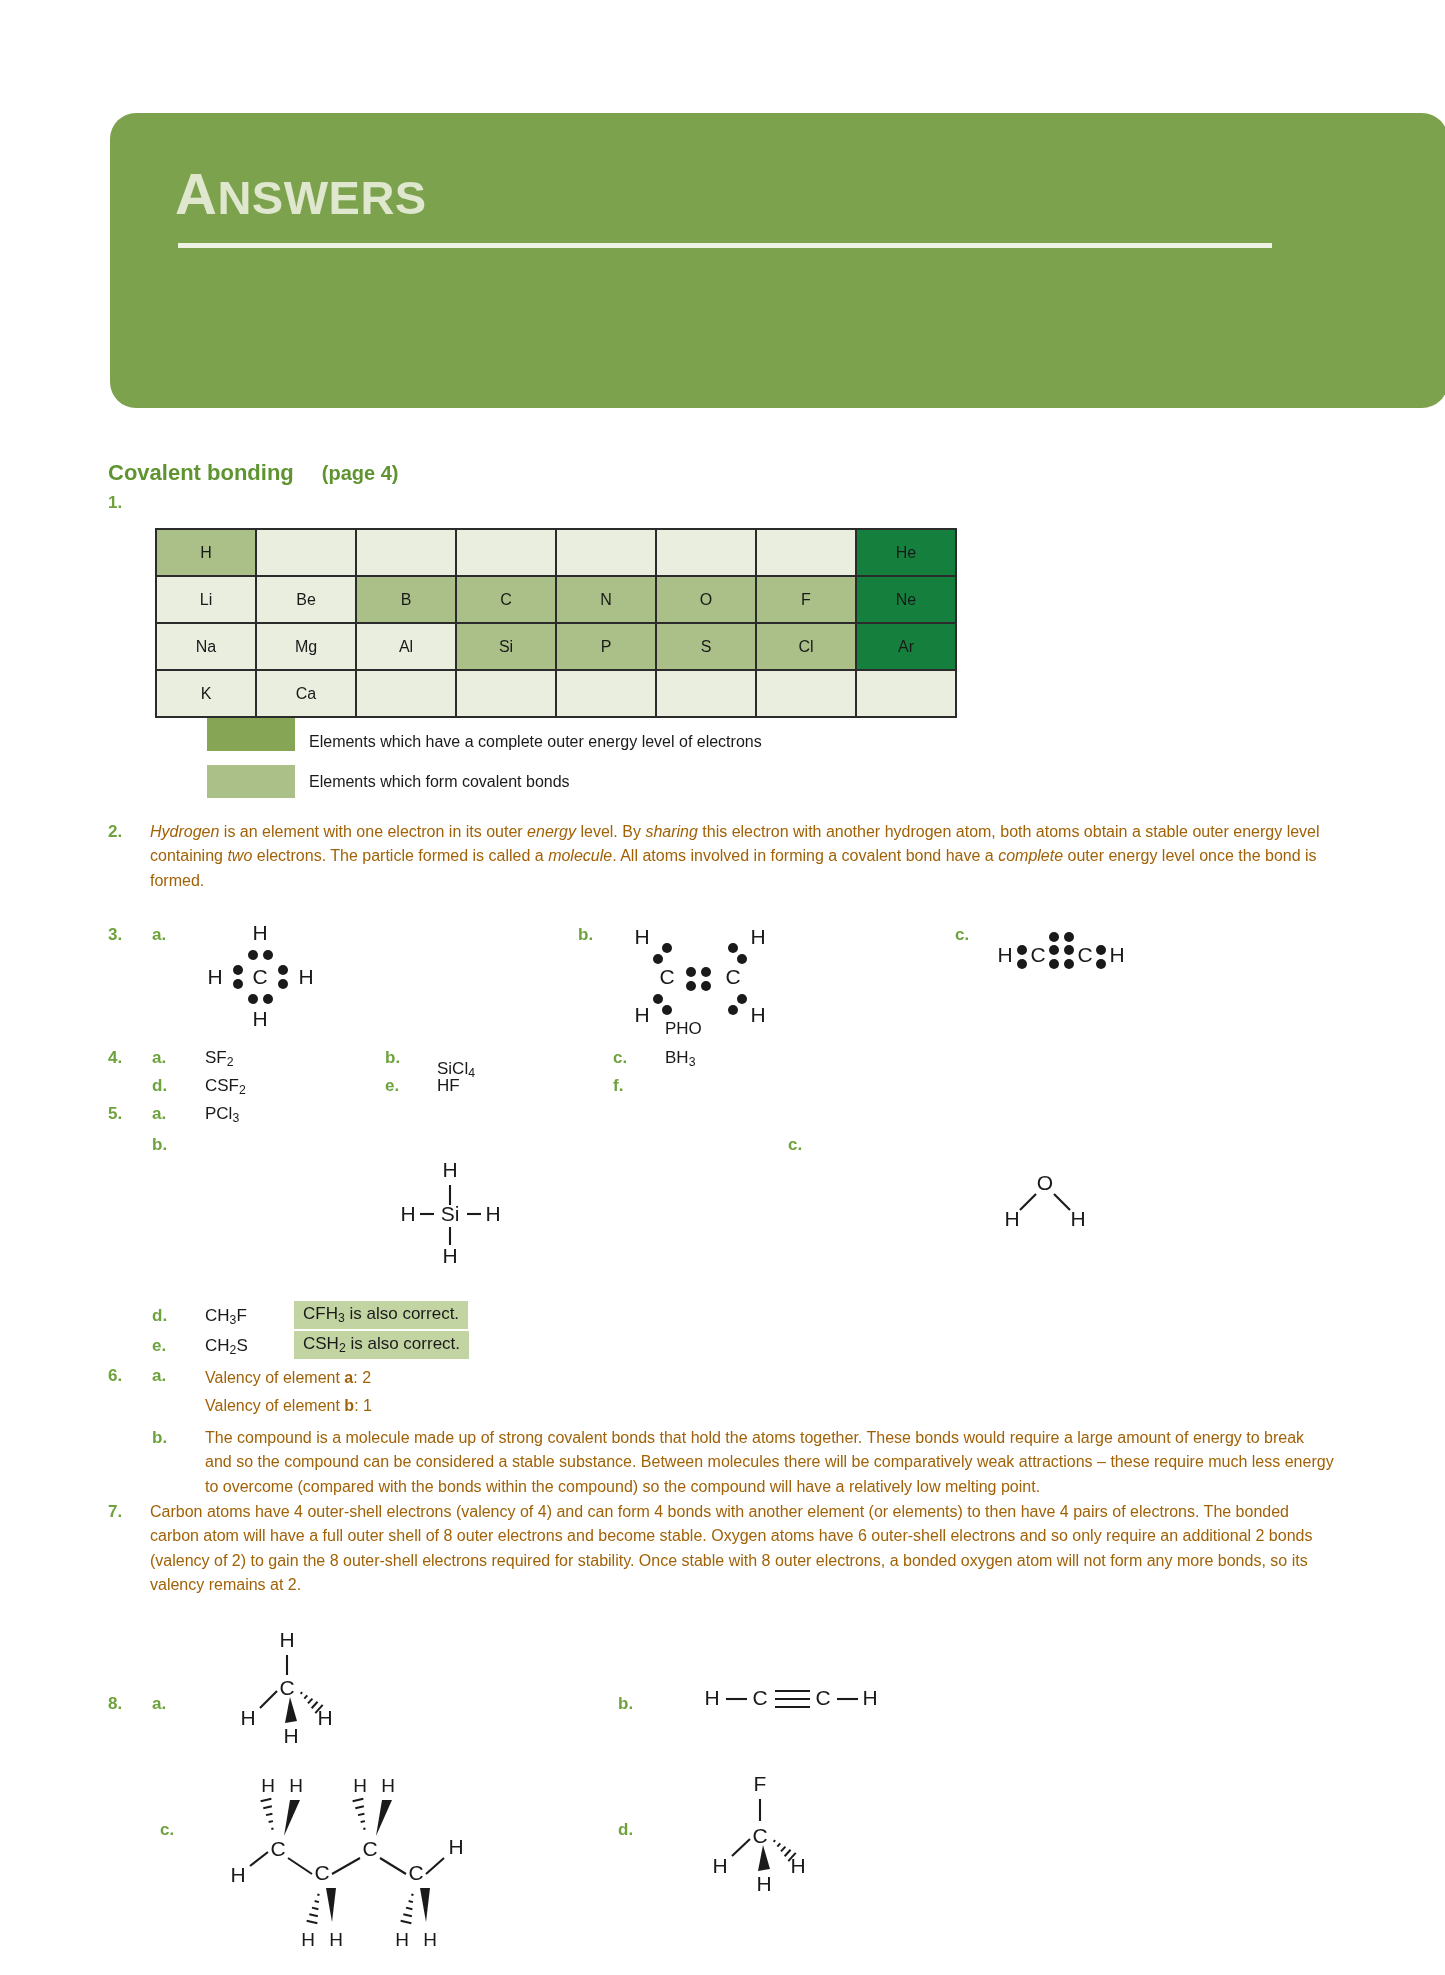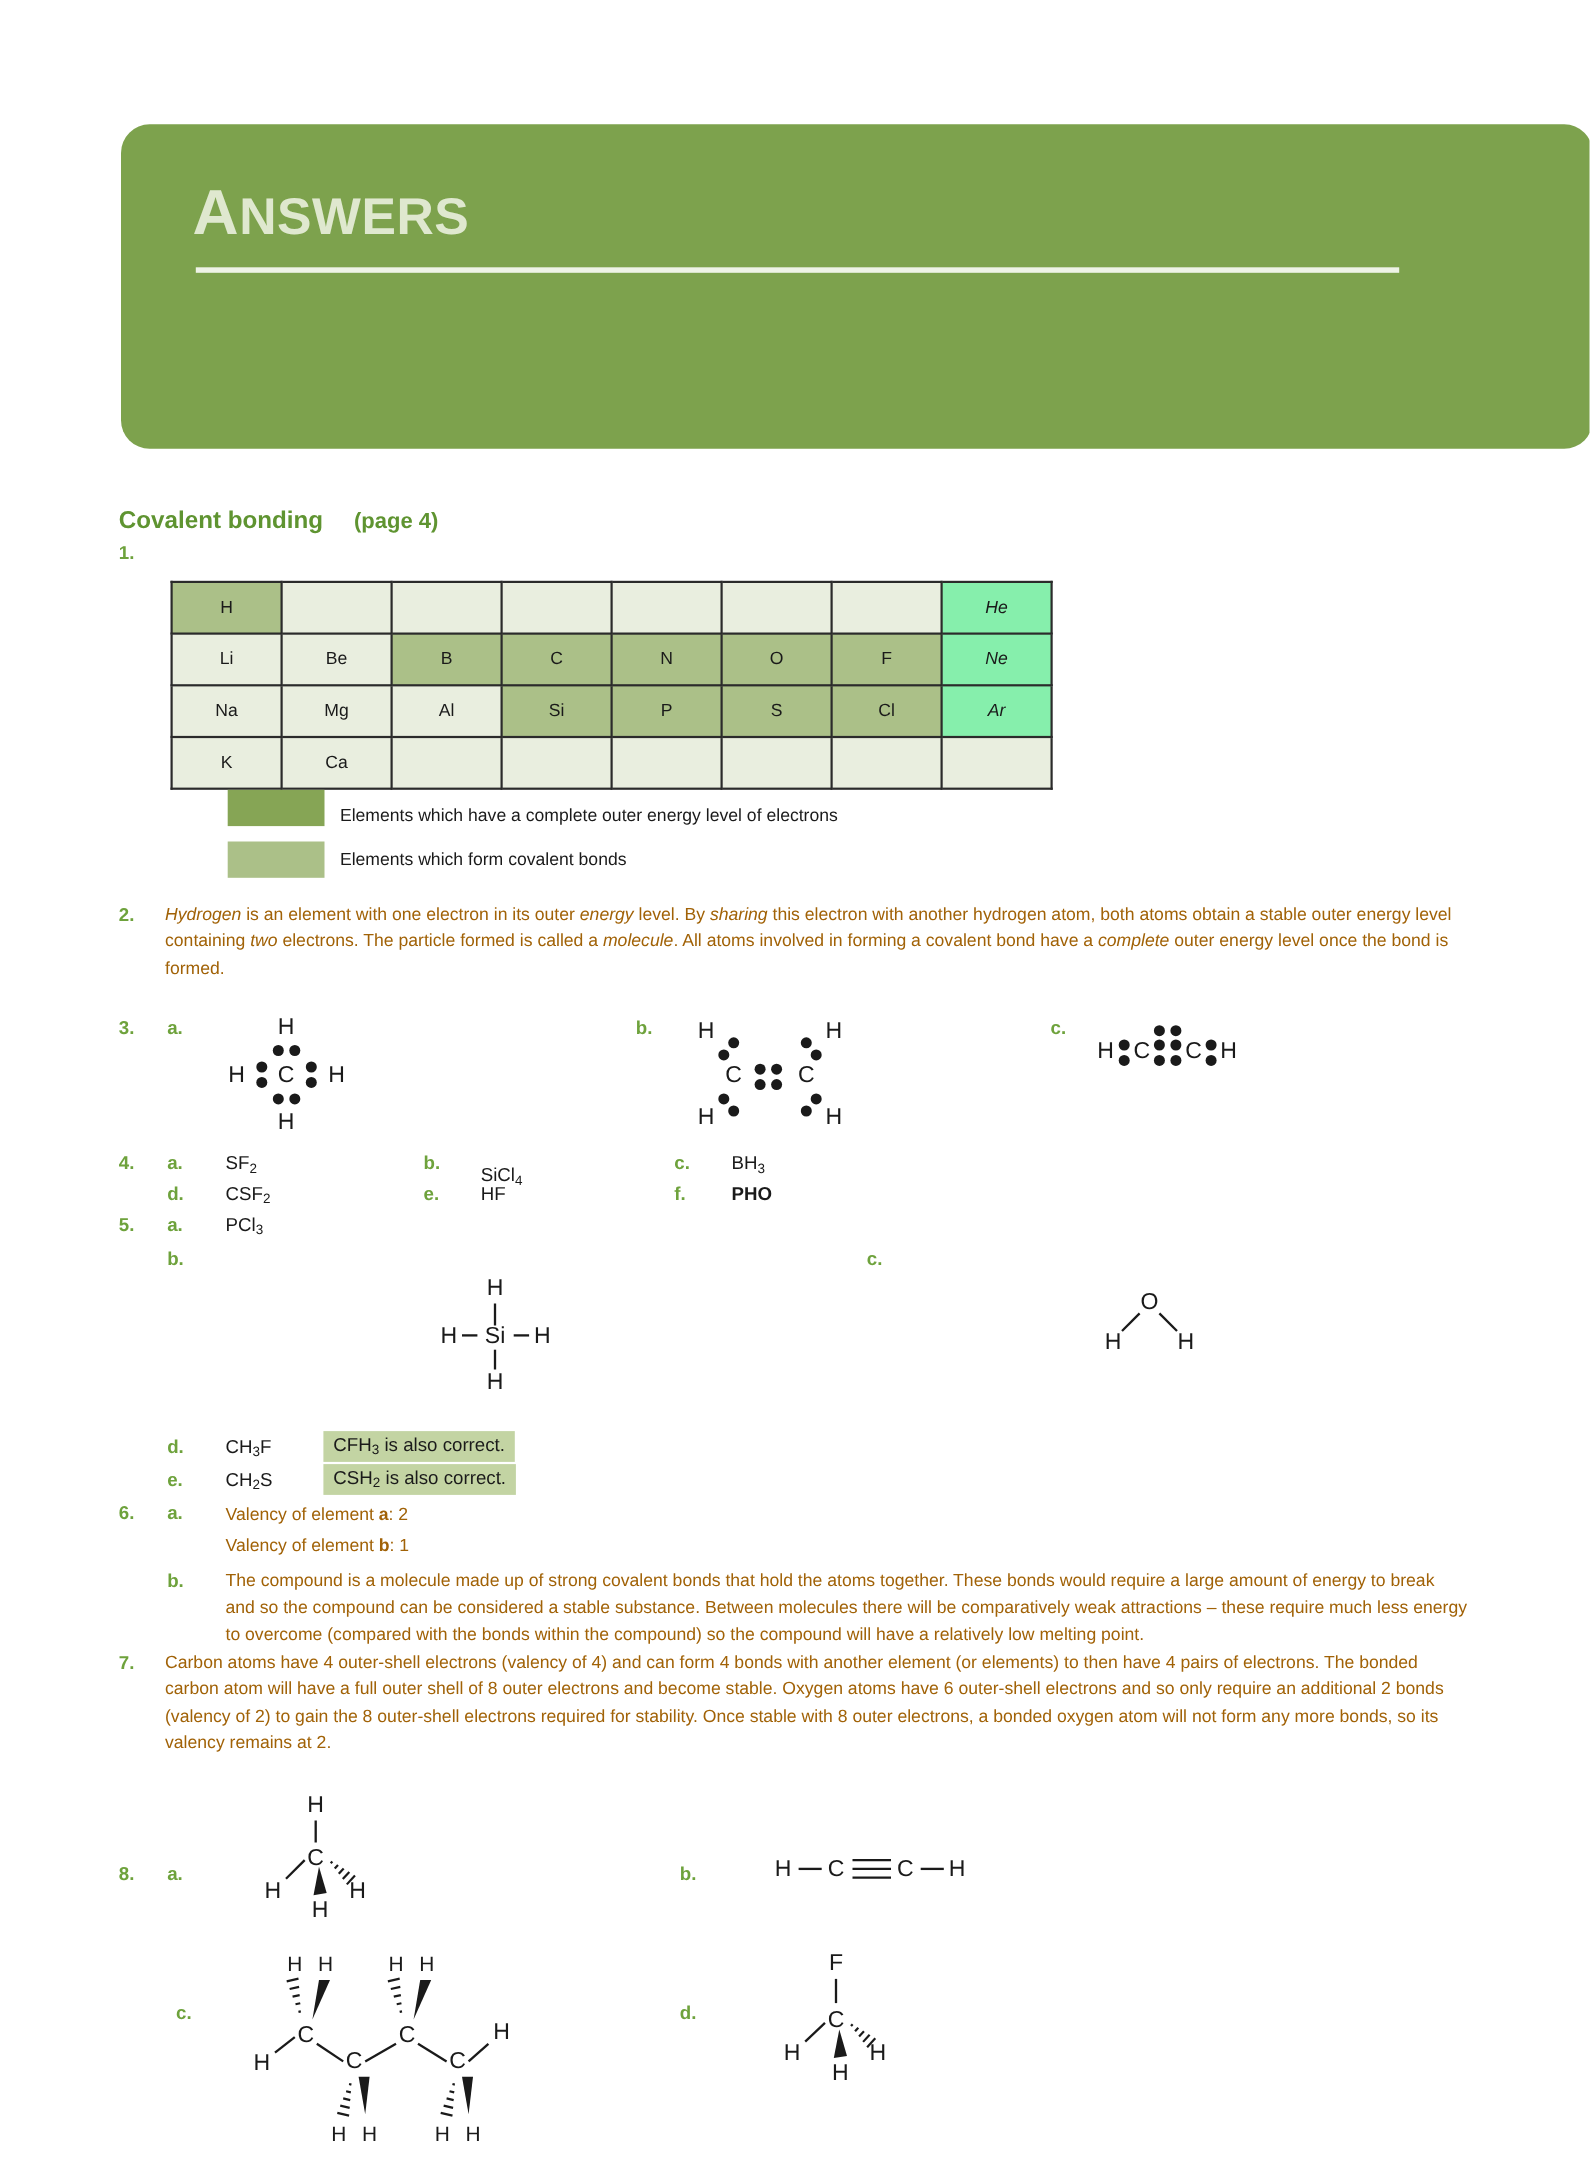--- a/index.html
+++ b/index.html
@@ -79,21 +79,21 @@
   .ptable td {
     width: 100px;
     height: 47px;
     border: 2px solid #2b2b2b;
     text-align: center;
     vertical-align: middle;
     font-size: 16px;
     background: #e9eedf;
     color: #1a1a1a;
   }
-  .ptable td.shade-complete { background: #86efac; font-style: italic; }
+  .ptable td.shade-complete { background: #15803d; }
   .ptable td.shade-covalent { background: #abc088; }
   .ptable td.empty { background: #e9eedf; }
 
   
   .legend-row {
     position: absolute;
     display: flex;
     align-items: center;
   }
   .legend-swatch {
@@ -286,21 +286,21 @@
 <div class="qlet" style="left:385px; top:1048px;">b.</div>
 <div class="formula" style="left:437px; top:1048px;margin-top:11px;"><span>SiCl</span><sub>4</sub></div>
 <div class="qlet" style="left:613px; top:1048px;">c.</div>
 <div class="formula" style="left:665px; top:1048px;"><span>BH</span><sub>3</sub></div>
 
 <div class="qlet" style="left:152px; top:1076px;">d.</div>
 <div class="formula" style="left:205px; top:1076px;"><span>CSF</span><sub>2</sub></div>
 <div class="qlet" style="left:385px; top:1076px;">e.</div>
 <div class="formula" style="left:437px; top:1076px;"><span>HF</span><sub></sub></div>
 <div class="qlet" style="left:613px; top:1076px;">f.</div>
-<div class="formula" style="left:665px; top:1076px;font-weight:bold;"><span>PHO</span><sub></sub></div>
+<div class="formula" style="left:665px; top:1019px;"><span>PHO</span><sub></sub></div>
 
 <div class="qnum" style="left:108px; top:1104px;">5.</div>
 <div class="qlet" style="left:152px; top:1104px;">a.</div>
 <div class="formula" style="left:205px; top:1104px;"><span>PCl</span><sub>3</sub></div>
 
 <div class="qlet" style="left:152px; top:1135px;">b.</div>
 <div class="qlet" style="left:788px; top:1135px;">c.</div>
 
 <div class="diagram" style="left:390px; top:1155px;">
   <svg width="120" height="110" viewBox="0 0 120 110">

